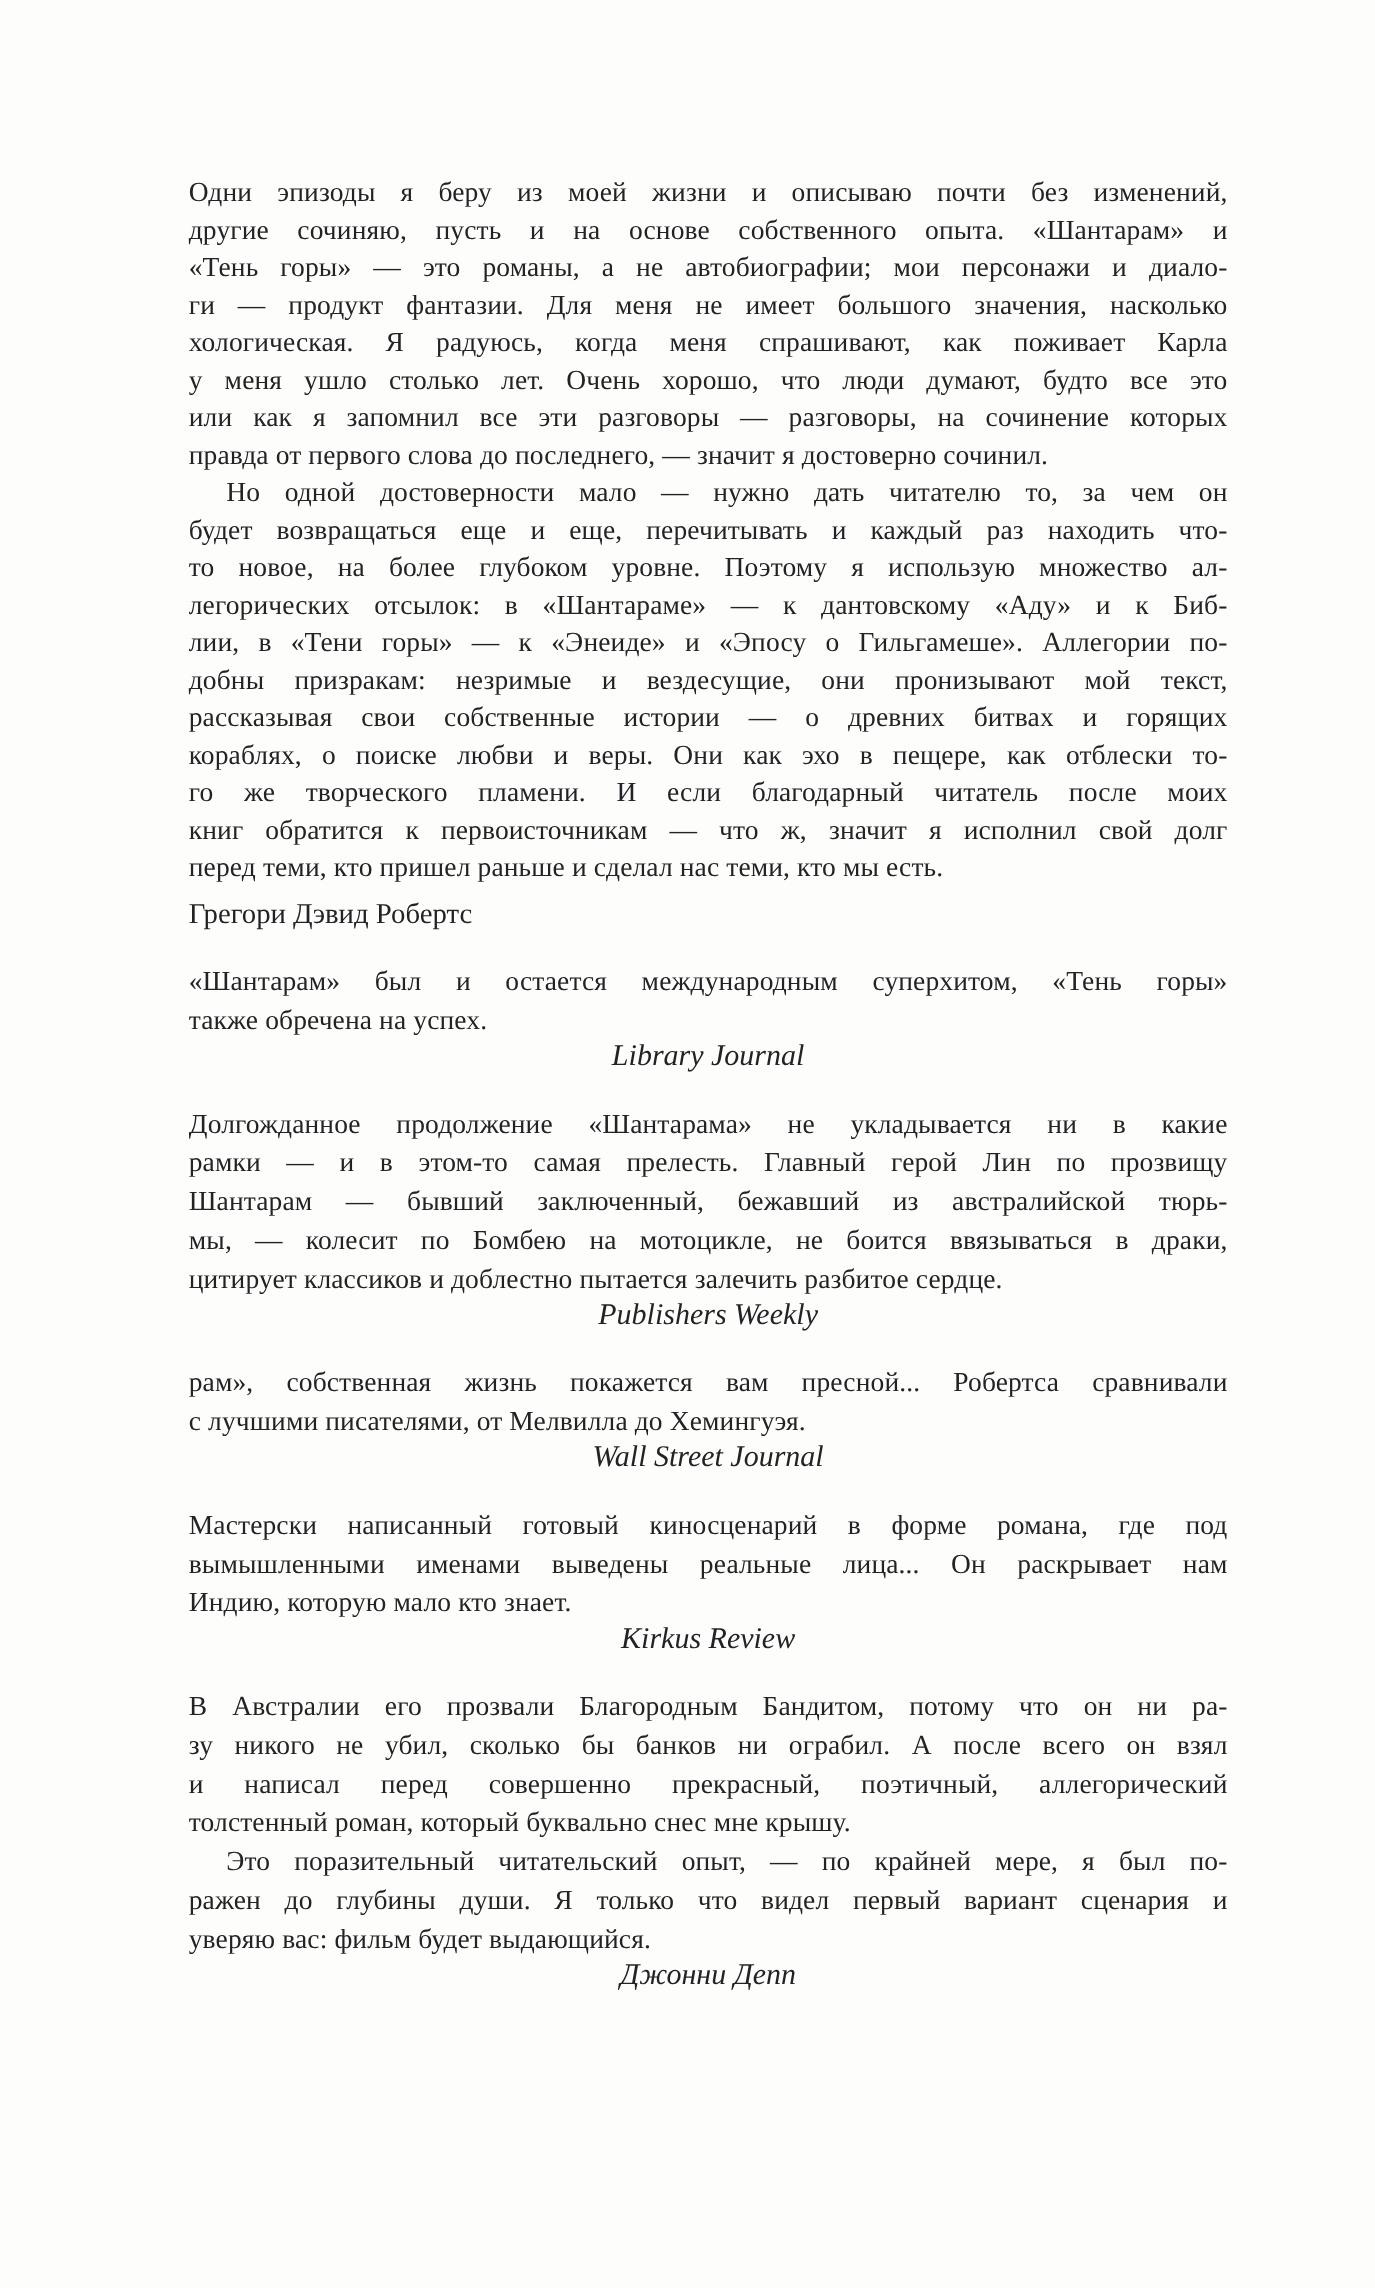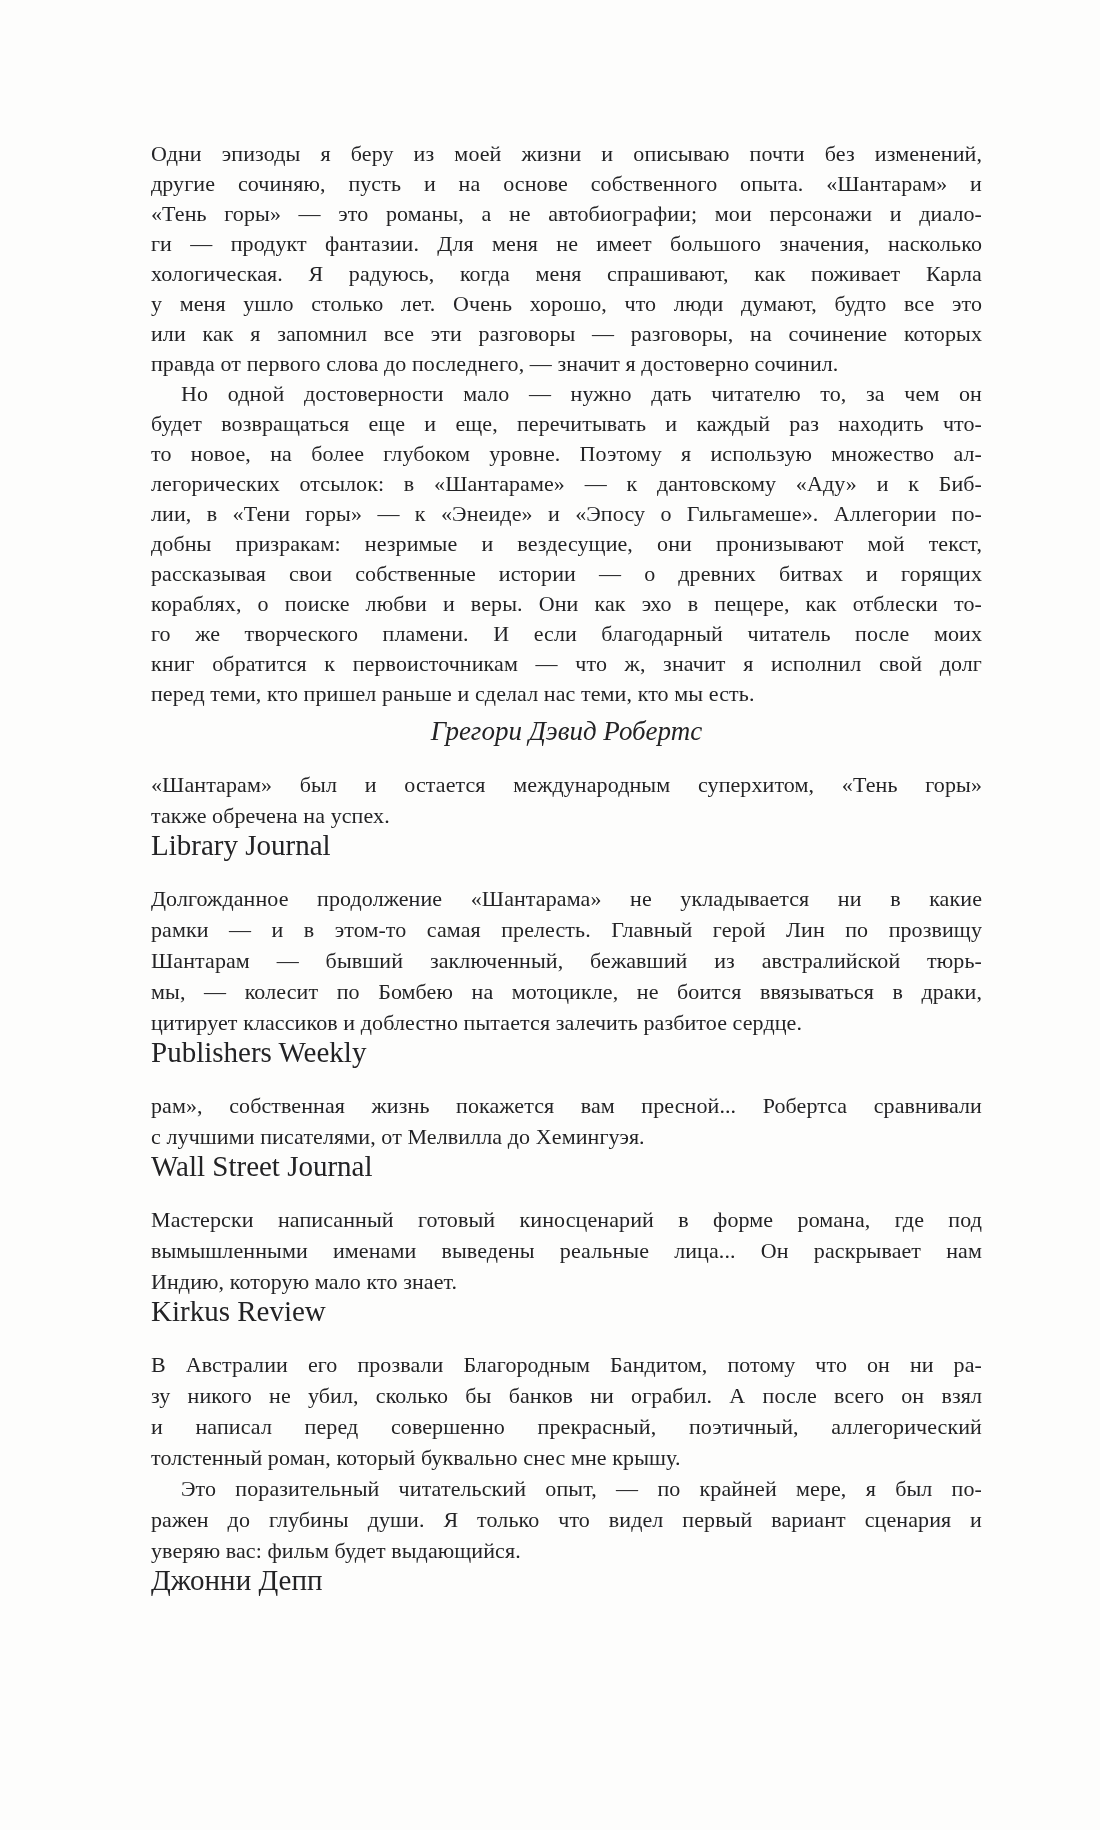--- a/index.html
+++ b/index.html
@@ -37,32 +37,32 @@
   .line.indent {
     text-indent: 30px;
   }
   .review .line {
     line-height: 31px;
   }
   .attribution {
     margin-top: 8px;
   }
   .attr-line {
-    font-style: italic;
-    font-size: 27px;
+    font-size: 23px;
     line-height: 28px;
-    text-align: center;
+    text-align: left;
   }
   .review {
     margin-top: 24px;
   }
   .review .source {
-    font-size: 29px;
+    font-style: italic;
+    font-size: 24px;
     line-height: 28px;
-    text-align: left;
+    text-align: center;
   }
 </style>
 </head>
 <body>
 
 <div class="page" style="--page-bg: #fdfdfc; --page-fg: #232325;">
   <section class="column">
 
     <div id="preface">
       <div id="preface-paragraphs">

